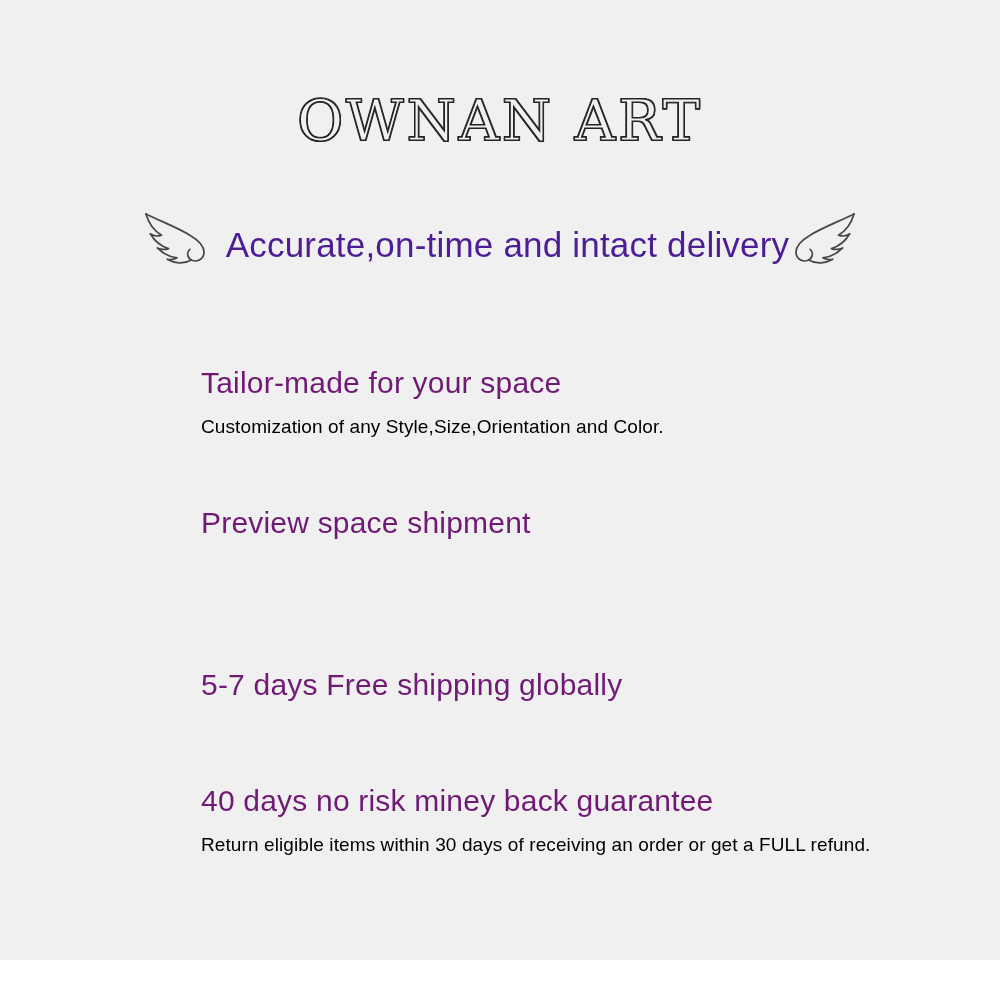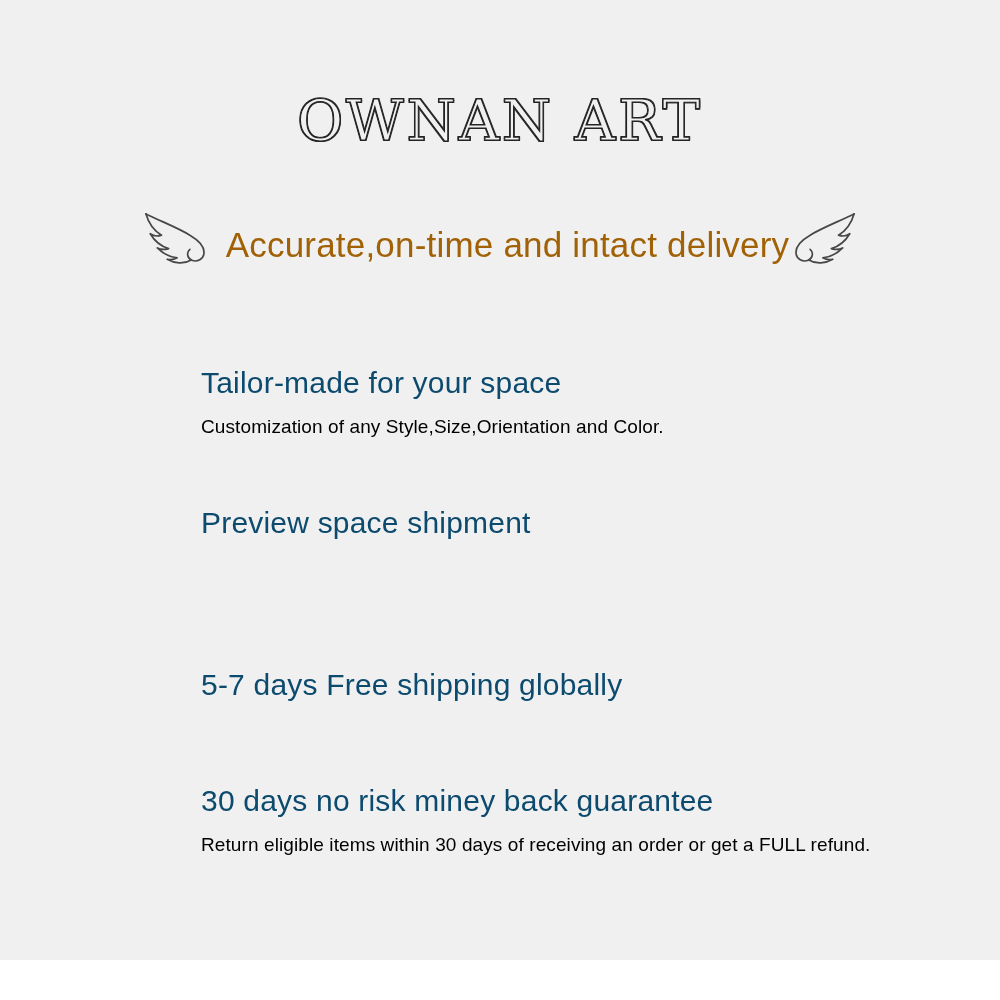--- a/index.html
+++ b/index.html
@@ -50,42 +50,42 @@
     width: 68px;
     height: 62px;
     flex: 0 0 auto;
   }
   .wing.right {
     transform: scaleX(-1);
   }
   .tagline-text {
     font-size: 35px;
     font-weight: 400;
-    color: #a16207;
+    color: #4c1d95;
     margin: 18px 2px 0 17px;
     letter-spacing: 0.2px;
     white-space: nowrap;
   }
 
   
   .section {
     position: absolute;
     left: 201px;
     width: 740px;
   }
   .section.s0 { top: 366px; }
   .section.s1 { top: 506px; }
   .section.s2 { top: 646px; margin-top: 22px; }
   .section.s3 { top: 784px; }
 
   .section h2 {
     margin: 0;
     font-size: 30px;
     font-weight: 400;
-    color: #0c4a6e;
+    color: #701a75;
     letter-spacing: 0.2px;
   }
   .section p {
     margin: 16px 0 0 0;
     font-size: 19px;
     font-weight: 400;
     color: #000000;
     letter-spacing: 0.1px;
   }
 </style>
@@ -121,17 +121,17 @@
 
   <div class="section s1">
     <h2>Preview space shipment</h2>
   </div>
 
   <div class="section s2">
     <h2>5-7 days Free shipping globally</h2>
   </div>
 
   <div class="section s3">
-    <h2>30 days no risk miney back guarantee</h2>
+    <h2>40 days no risk miney back guarantee</h2>
     <p>Return eligible items within 30 days of receiving an order or get a FULL refund.</p>
   </div>
 
 </div>
 
 </body></html>

